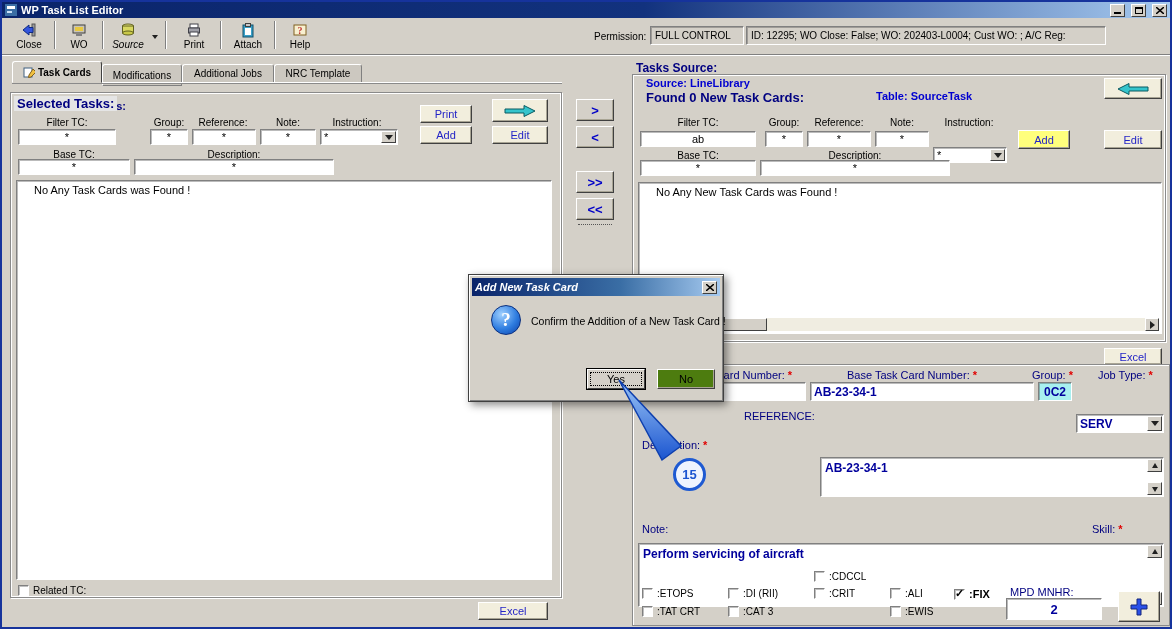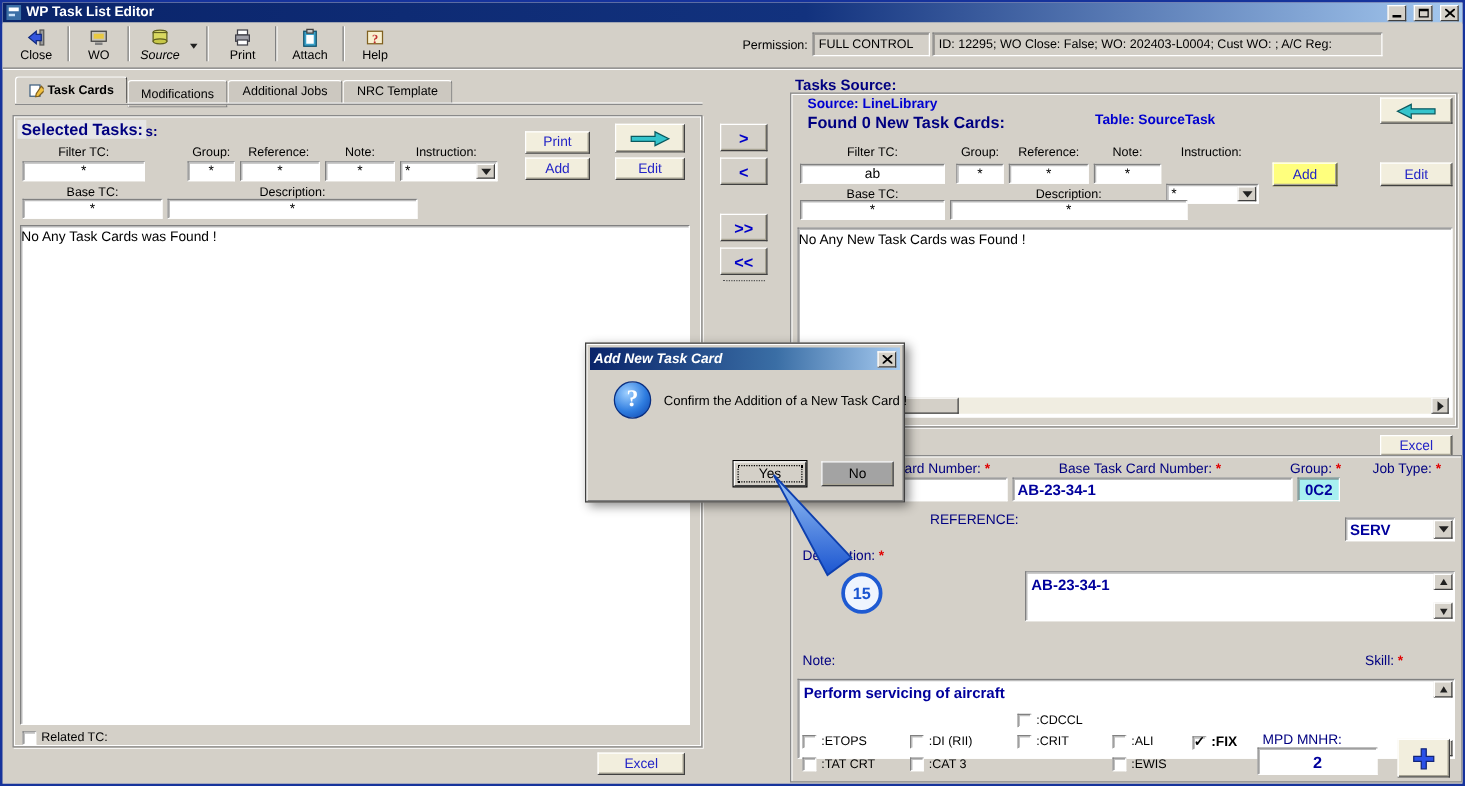--- a/index.html
+++ b/index.html
@@ -24,21 +24,21 @@
 
   .lbl { font-size:10px; color:#000; text-align:center; white-space:nowrap; }
   .navy { color:#000080; }
   .bluehead { color:#0000d0; }
   .bold { font-weight:bold; }
   .req { color:#e00000; font-weight:bold; margin-left:3px; }
 
   .field { background:#fff; font-size:11px; display:flex; align-items:center; justify-content:center; overflow:hidden; white-space:nowrap; }
   .field.left { justify-content:flex-start; padding-left:3px; }
   .listbox { background:#fff; }
-  .listmsg { position:absolute; left:0; top:3px; font-size:11px; color:#000; white-space:nowrap; }
+  .listmsg { position:absolute; left:17px; top:3px; font-size:11px; color:#000; white-space:nowrap; }
 
   .combo { background:#fff; position:relative; }
   .combo .cval { position:absolute; left:3px; top:1px; right:17px; font-size:11px; overflow:hidden; white-space:nowrap; }
   .ddbtn { position:absolute; right:1px; top:1px; bottom:1px; width:15px; background:#d4d0c8; border:1px solid; border-color:#fff #404040 #404040 #fff; display:flex; align-items:center; justify-content:center; }
   .tri-dn { width:0; height:0; border:4px solid transparent; border-top:5px solid #202020; margin-top:4px; }
   .tri-up { width:0; height:0; border:4px solid transparent; border-bottom:5px solid #202020; margin-bottom:4px; }
   .tri-l  { width:0; height:0; border:4px solid transparent; border-right:5px solid #202020; margin-right:4px; }
   .tri-r  { width:0; height:0; border:4px solid transparent; border-left:5px solid #202020; margin-left:4px; }
 
   .spin { position:absolute; width:15px; height:13px; background:#d4d0c8; border:1px solid; border-color:#fff #404040 #404040 #fff; display:flex; align-items:center; justify-content:center; }
@@ -396,21 +396,21 @@
       <span class="winbtn" style="align-items:center;margin:0;">
         <svg width="8" height="7">
             <line x1="0" y1="0" x2="8" y2="7" stroke="#000" stroke-width="1.5"></line>
             <line x1="8" y1="0" x2="0" y2="7" stroke="#000" stroke-width="1.5"></line>
           </svg>
       </span>
     </div>
     <div class="abs qicon" style="left:22px;top:30px;width:30px;height:30px;"></div>
     <div class="abs" style="left:62px;top:40px;font-size:10.5px;white-space:nowrap;">Confirm the Addition of a New Task Card !</div>
     <div class="abs btn defaultbtn" style="left:118px;top:94px;width:58px;height:20px;color:#000;background:#d4d0c8;">Yes</div>
-    <div class="abs btn" style="left:188px;top:94px;width:58px;height:20px;color:#000;background:#a3a3a3;">No</div>
+    <div class="abs btn" style="left:188px;top:94px;width:58px;height:20px;color:#000;background:#4d7c0f;">No</div>
   </div>
 
   <svg class="abs" style="left:0;top:0;z-index:200;pointer-events:none;" width="1172" height="629">
     <defs>
       <linearGradient id="agrad" x1="0" y1="0" x2="0" y2="1">
         <stop offset="0" stop-color="#9cc6f6"></stop>
         <stop offset="1" stop-color="#1b55d0"></stop>
       </linearGradient>
     </defs>
     <polygon points="617,378 679,444 660,458" fill="url(#agrad)" stroke="#0e3fae" stroke-width="1.5"></polygon>

